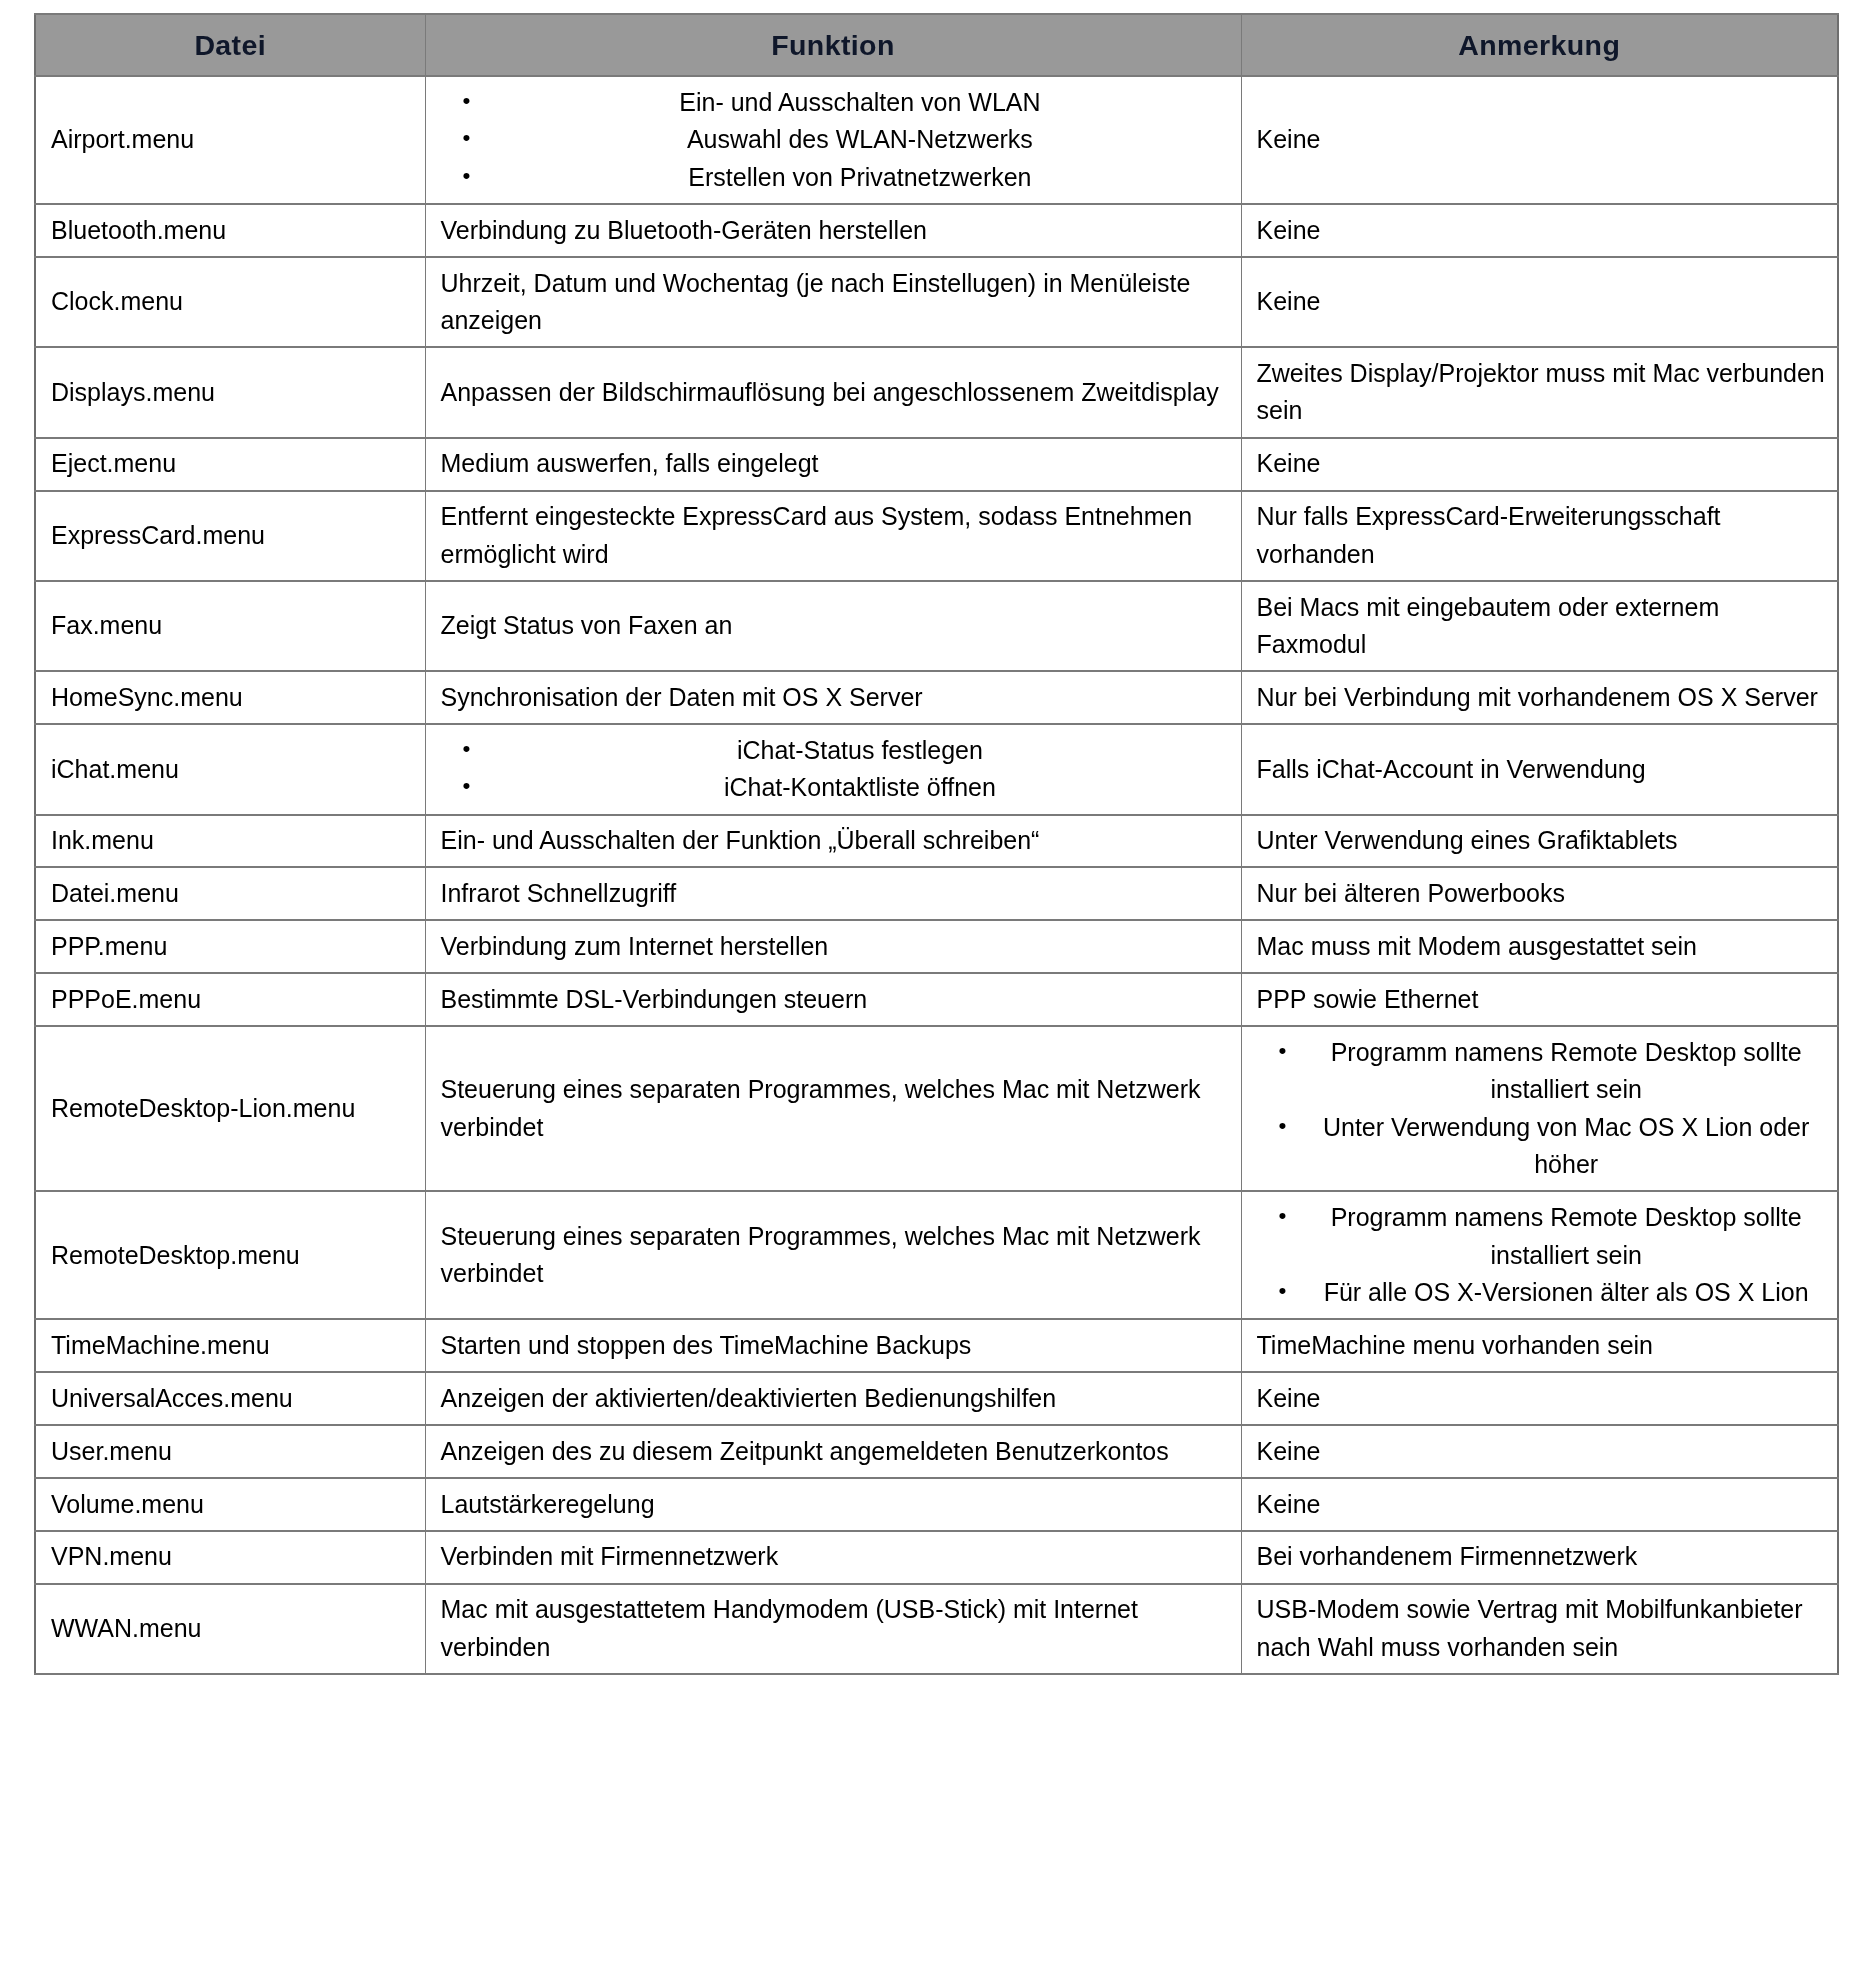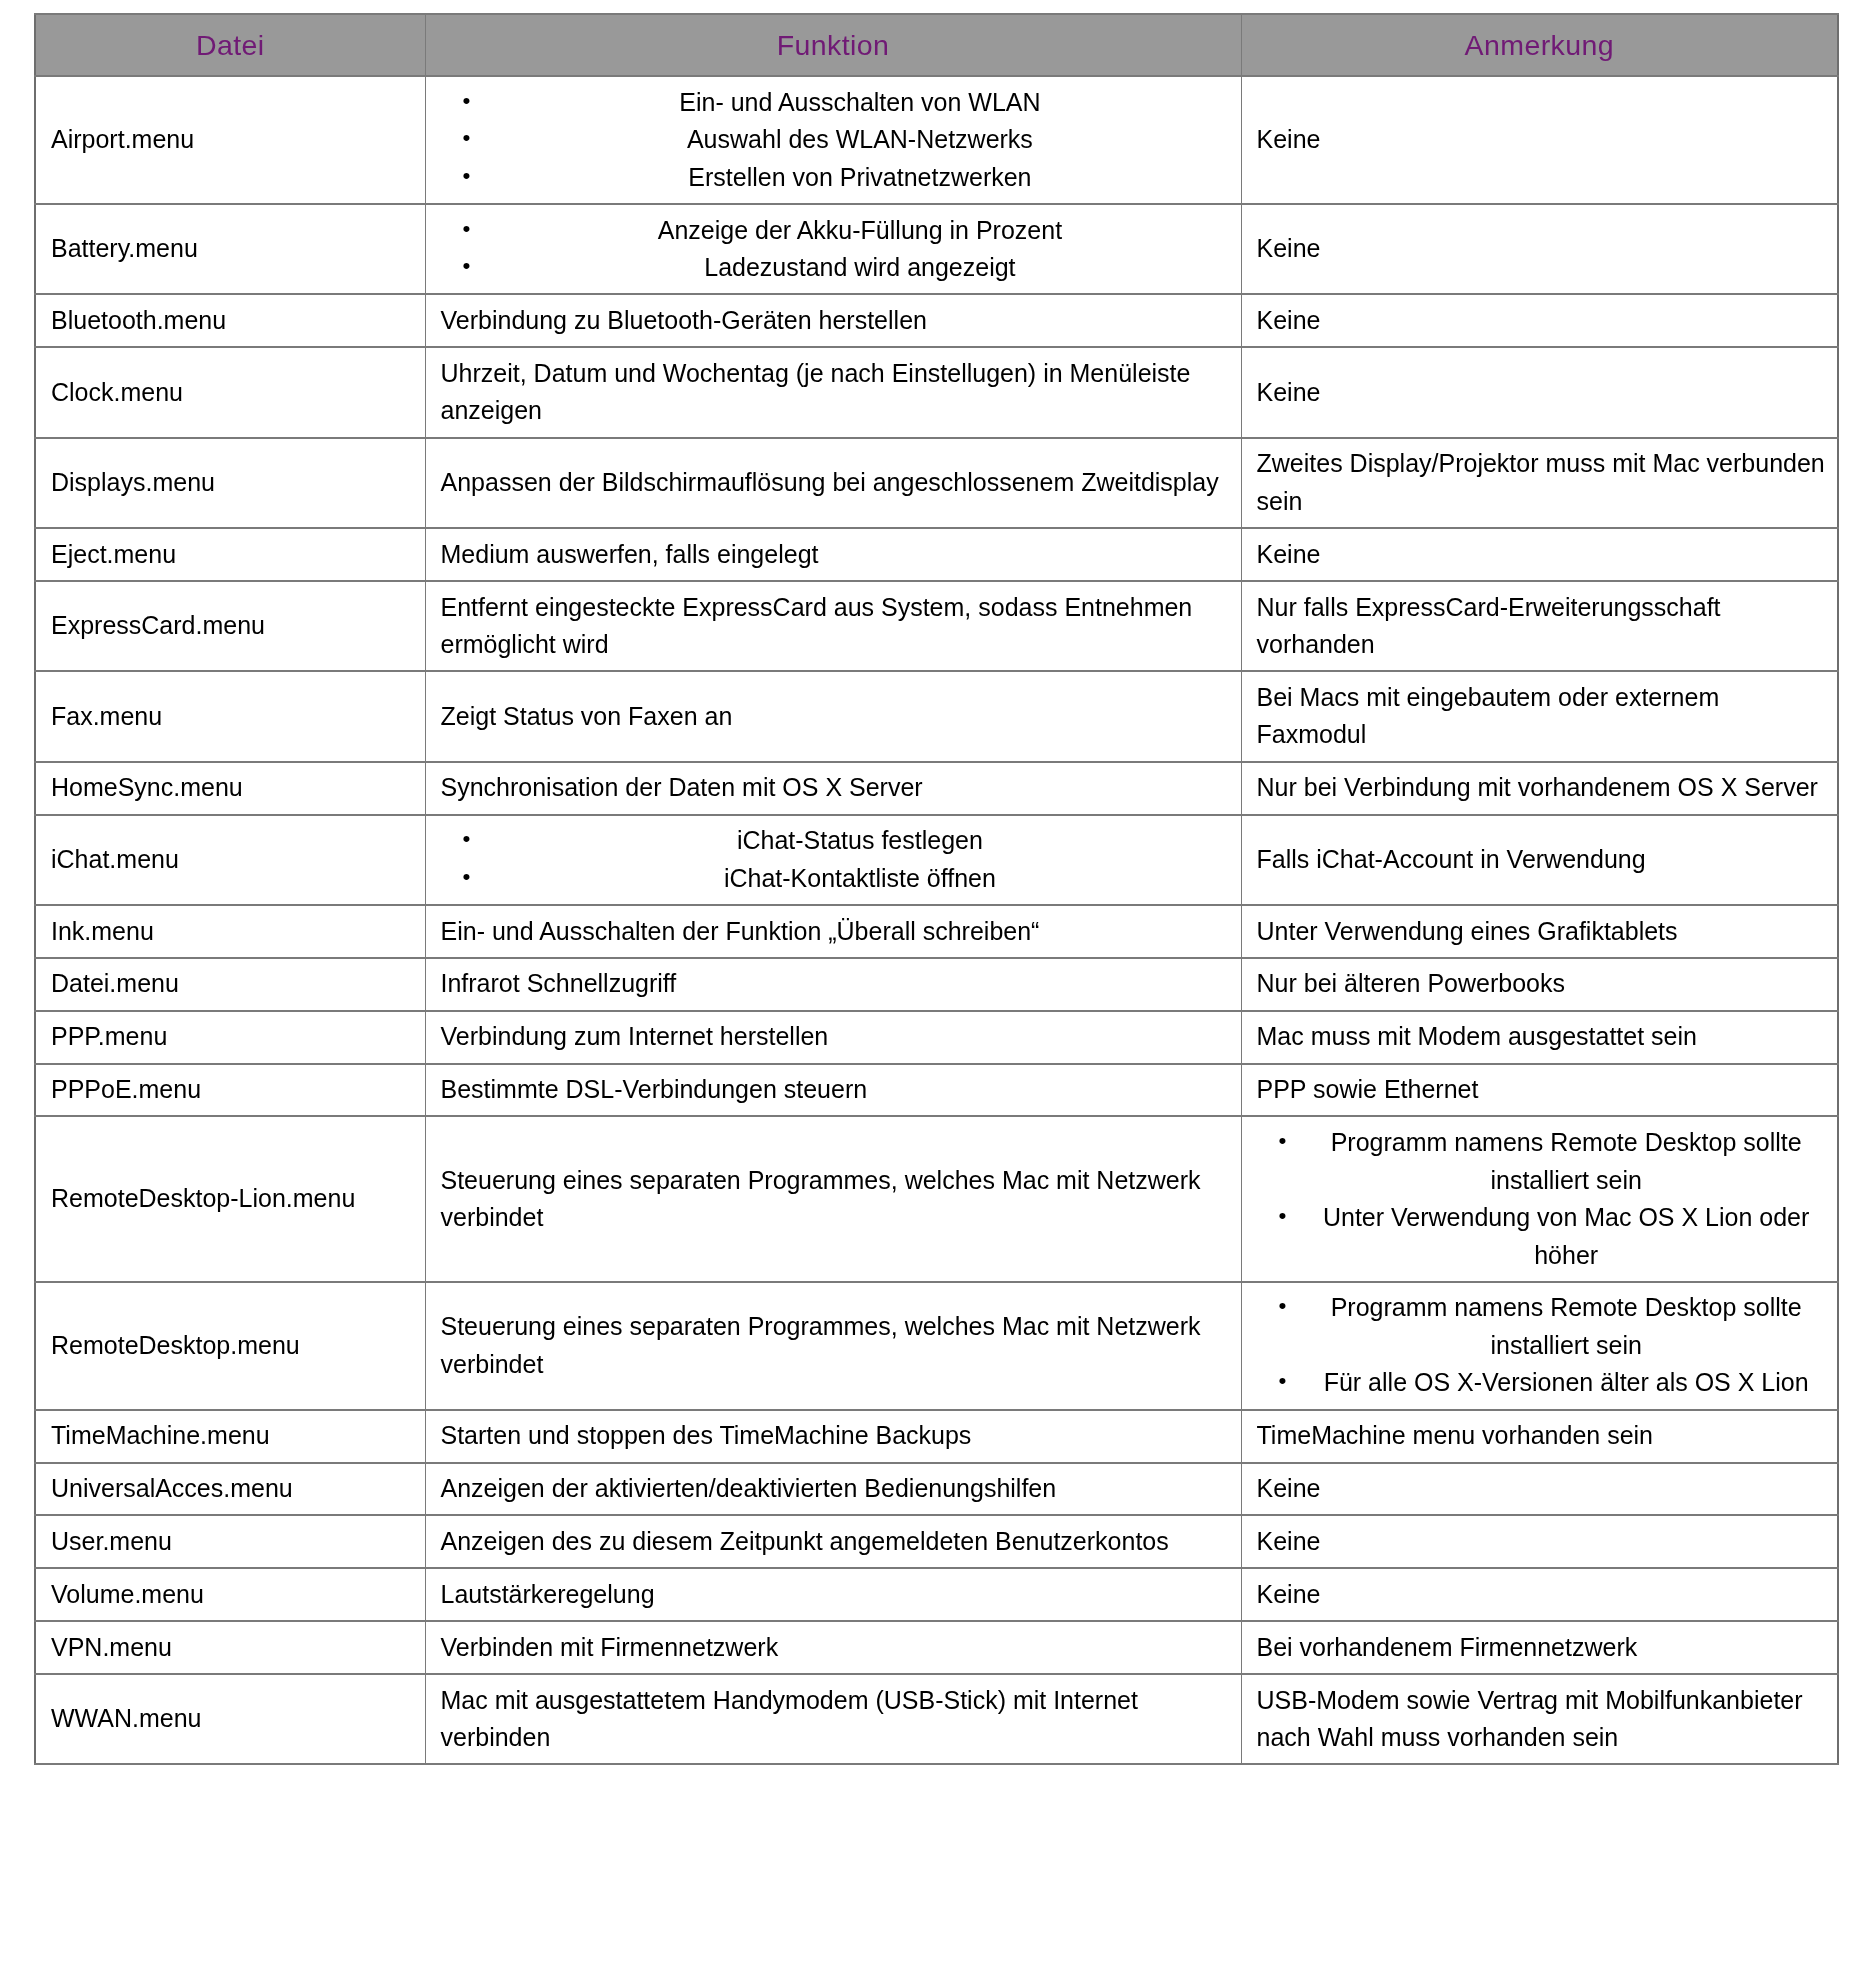--- a/index.html
+++ b/index.html
@@ -31,25 +31,25 @@
     border: 2.5px solid #6e6e6e;
   }
   table.menu-table th,
   table.menu-table td {
     border: 1.7px solid #7a7a7a;
     border-top-width: 2.5px;
     border-bottom-width: 2.5px;
   }
   table.menu-table th {
     background: #999999;
-    font-weight: normal;
+    font-weight: bold;
     font-size: 28.5px;
     text-align: center;
     padding: 13.4px 8.4px;
-    color: #701a75;
+    color: #0f172a;
     letter-spacing: 0.4px;
   }
   table.menu-table td {
     font-size: 25px;
     line-height: 1.5;
     vertical-align: middle;
     padding: 6.7px 11.7px 6.7px 15px;
     background: #ffffff;
     font-weight: 300;
   }
@@ -94,30 +94,20 @@
     <td>
             <ul class="bullets">
               <li>Ein- und Ausschalten von WLAN</li>
               <li>Auswahl des WLAN-Netzwerks</li>
               <li>Erstellen von Privatnetzwerken</li>
             </ul>
           </td>
     <td>Keine</td>
   </tr>
 
-  <tr>
-    <td>Battery.menu</td>
-    <td>
-            <ul class="bullets">
-              <li>Anzeige der Akku-Füllung in Prozent</li>
-              <li>Ladezustand wird angezeigt</li>
-            </ul>
-          </td>
-    <td>Keine</td>
-  </tr>
 
   <tr>
     <td>Bluetooth.menu</td>
     <td>Verbindung zu Bluetooth-Geräten herstellen</td>
     <td>Keine</td>
   </tr>
 
   <tr>
     <td>Clock.menu</td>
     <td>Uhrzeit, Datum und Wochentag (je nach Einstellugen) in Menüleiste anzeigen</td>

